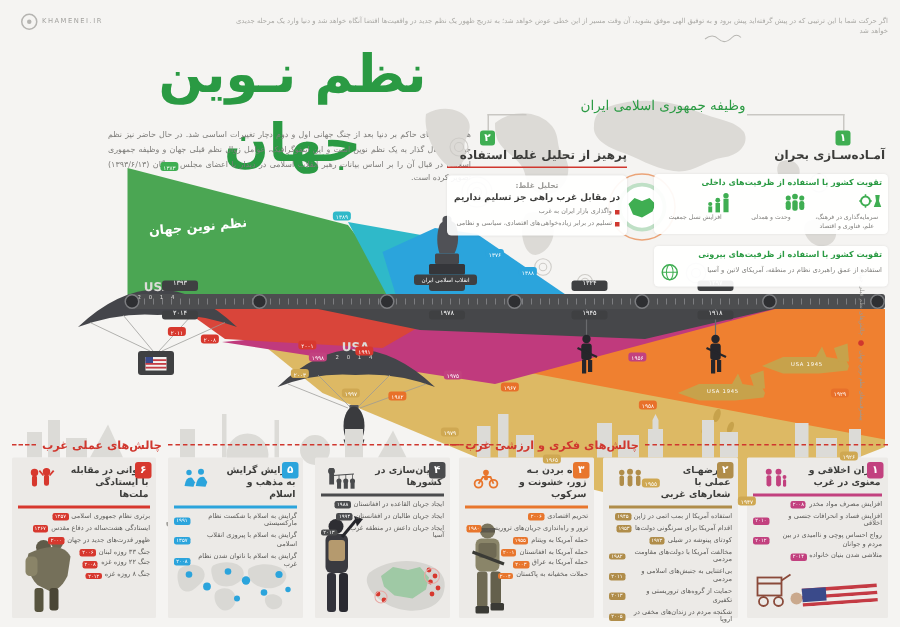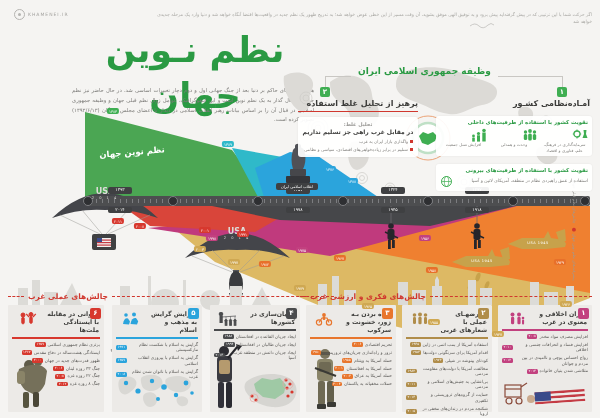--- a/index.html
+++ b/index.html
@@ -8,21 +8,21 @@
   .abs{position:absolute}
   svg{display:block}
   
   #logo{left:14px;top:9px;display:flex;align-items:center;gap:3px;color:#a5a4a1;font-size:4.5px;letter-spacing:1px}
   #logo .ring{width:9px;height:9px;border:1px solid #b5b4b1;border-radius:50%;display:flex;align-items:center;justify-content:center}
   #logo .ring i{width:3px;height:3px;background:#b5b4b1;border-radius:50%}
   #quote{left:150px;top:11px;width:442px;font-size:4.6px;line-height:1.55;color:#a9a8a4;text-align:right;direction:rtl}
   #big-title{left:84px;top:28px;width:222px;text-align:center;font-size:35px;font-weight:bold;color:#2a9a43;direction:rtl;line-height:1.3}
   #intro{left:72px;top:86px;width:242px;font-size:5.3px;line-height:1.85;color:#7c7b78;text-align:justify;direction:rtl}
   
-  .panel-t{left:352px;top:66px;width:145px;text-align:center;font-size:9px;font-weight:bold;color:#2a9a43;direction:rtl}
+  .panel-t{left:352px;top:66px;width:145px;text-align:right;font-size:9px;font-weight:normal;color:#2a9a43;direction:rtl}
   .bkline{background:#c9c7c3;height:1px}
   .bkstub{background:#c9c7c3;width:1px}
   .numbadge{width:10px;height:10px;background:#3fae52;border-radius:2px;color:#fff;font-size:7px;font-weight:bold;text-align:center;line-height:10px}
   .dt1{left:452px;top:99px;width:138px;text-align:right;font-size:8px;font-weight:bold;color:#3c3c3a;direction:rtl}
   .dt2{left:298px;top:99px;width:120px;text-align:right;font-size:8px;font-weight:bold;color:#3c3c3a;direction:rtl}
   .redline{left:298px;top:111px;width:120px;height:1px;background:#d0372e}
   .wbox{background:rgba(255,255,255,.93);border-radius:3px;box-shadow:0 0 2px rgba(0,0,0,.08)}
   .greenhead{font-size:5.4px;font-weight:bold;color:#2a9a43;text-align:right;direction:rtl;padding:3px 4px 1px}
   .caps{display:flex;direction:rtl;justify-content:space-between;padding:2px 4px 3px}
   .cap{width:47px;text-align:center}
@@ -221,21 +221,21 @@
   <div class="abs" id="intro">هندسه قدرتهای حاکم بر دنیا بعد از جنگ جهانی اول و دوم دچار تغییرات اساسی شد. در حال حاضر نیز نظم جهان در حال گذار به یک نظم نوین است و این اینفوگرافیک، عوامل زوال نظم قبلی جهان و وظیفه جمهوری اسلامی در قبال آن را بر اساس بیانات رهبر انقلاب اسلامی در دیدار با اعضای مجلس خبرگان (۱۳۹۳/۶/۱۳) تصویر کرده است.</div>
 
   <div class="abs panel-t" style="z-index:4">وظیفه جمهوری اسلامی ایران</div>
   <div class="abs bkline" style="left:325px;top:76px;width:26px;z-index:4"></div>
   <div class="abs bkline" style="left:498px;top:76px;width:65px;z-index:4"></div>
   <div class="abs bkstub" style="left:325px;top:76px;height:11px;z-index:4"></div>
   <div class="abs bkstub" style="left:562px;top:76px;height:11px;z-index:4"></div>
   <div class="abs numbadge" style="left:320px;top:87px;z-index:4">۲</div>
   <div class="abs numbadge" style="left:557px;top:87px;z-index:4">۱</div>
 
-  <div class="abs dt1" style="z-index:4">آمـاده‌نظامی کشـور</div>
+  <div class="abs dt1" style="z-index:4">آمـاده‌سـازی بحران</div>
   <div class="abs wbox" style="left:436px;top:116px;width:156px;z-index:4">
     <div class="greenhead">تقویت کشور با استفاده از ظرفیت‌های داخلی</div>
     <div class="caps">
       <div class="cap">
         <svg width="16" height="14" viewBox="0 0 16 14">
           <circle cx="5" cy="6" r="3" fill="none" stroke="#3fae52" stroke-width="1.3"></circle>
           <line x1="5" y1="1.5" x2="5" y2="3" stroke="#3fae52"></line>
             <line x1="5" y1="9" x2="5" y2="10.5" stroke="#3fae52"></line>
           <line x1="0.8" y1="6" x2="2" y2="6" stroke="#3fae52"></line>
             <line x1="8" y1="6" x2="9.2" y2="6" stroke="#3fae52"></line>

